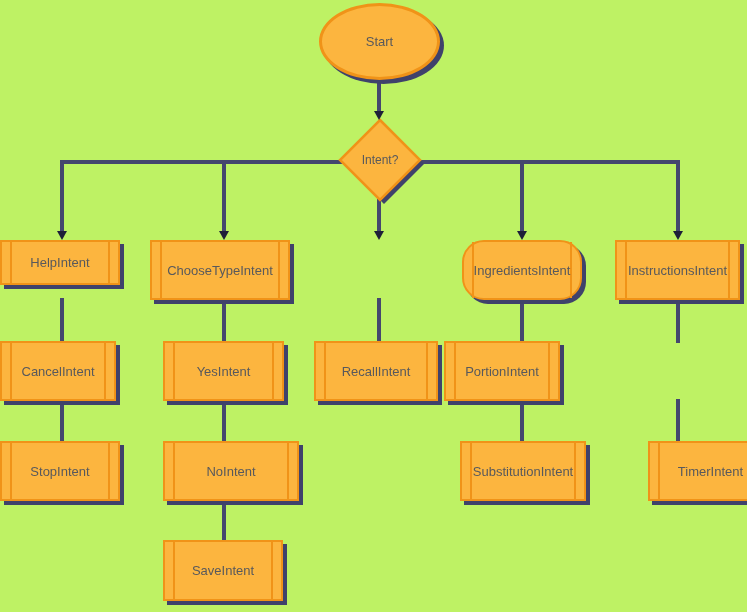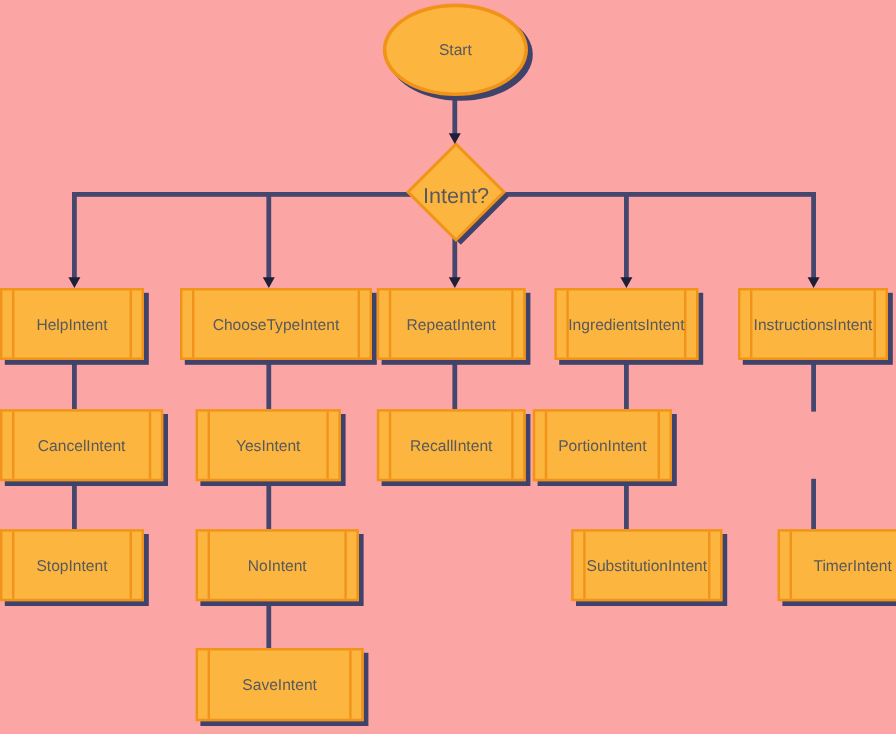--- a/index.html
+++ b/index.html
@@ -4,21 +4,21 @@
 <style>
   html, body {
     margin: 0;
     padding: 0;
     background: #ffffff;
   }
   .canvas {
     position: relative;
     width: 747px;
     height: 612px;
-    background: #fca5a5;
+    background: #bef264;
     overflow: hidden;
     font-family: "Liberation Sans", sans-serif;
     text-decoration: underline;
   }
   
   .edge {
     position: absolute;
     background: #45476E;
     z-index: 1;
   }
@@ -63,41 +63,41 @@
     box-shadow: 4px 4px 0 #3F426B;
   }
   .diamond-svg { position: absolute; z-index: 2; }
   .diamond-label {
     position: absolute;
     z-index: 2;
     width: 90px;
     left: 335px; top: 153px;
     text-align: center;
     color: #58595C;
-    font-size: 18px;
+    font-size: 12px;
   }
   .lbl { position: relative; z-index: 1; padding: 0 2px; }
 
   
   #n-start        { left: 319px; top: 3px;   width: 121px; height: 77px; }
-  #n-help         { left: 0px;   top: 240px; width: 120px; height: 60px; }
-  #n-choosetype   { left: 150px; top: 240px; width: 160px; height: 60px; }
+  #n-help         { left: 0px;   top: 240px; width: 120px; height: 45px; }
+  #n-choosetype   { left: 150px; top: 240px; width: 140px; height: 60px; }
   #n-repeat       { left: 314px; top: 240px; width: 124px; height: 60px; }
-  #n-ingredients  { left: 462px; top: 240px; width: 120px; height: 60px; }
+  #n-ingredients  { left: 462px; top: 240px; width: 120px; height: 60px; border-radius: 22px; }
   #n-instructions { left: 615px; top: 240px; width: 125px; height: 60px; }
-  #n-cancel       { left: 0px;   top: 341px; width: 136px; height: 60px; }
+  #n-cancel       { left: 0px;   top: 341px; width: 116px; height: 60px; }
   #n-yes          { left: 163px; top: 341px; width: 121px; height: 60px; }
   #n-recall       { left: 314px; top: 341px; width: 124px; height: 60px; }
   #n-portion      { left: 444px; top: 341px; width: 116px; height: 60px; justify-content: center; }
   #n-nextstep     { left: 615px; top: 341px; width: 125px; height: 60px; }
   #n-stop         { left: 0px;   top: 441px; width: 120px; height: 60px; }
   #n-no           { left: 163px; top: 441px; width: 136px; height: 60px; }
-  #n-substitution { left: 460px; top: 441px; width: 126px; height: 60px; margin-left: 16px; }
+  #n-substitution { left: 460px; top: 441px; width: 126px; height: 60px; }
   #n-timer        { left: 615px; top: 441px; width: 125px; height: 60px; margin-left: 33px; }
-  #n-save         { left: 163px; top: 540px; width: 140px; height: 61px; }
+  #n-save         { left: 163px; top: 540px; width: 120px; height: 61px; }
   #d-intent       { left: 334px; top: 114px; }
 
   
   #e-start  { left: 377px; top: 79px;  width: 4px;   height: 33px; }
   #e-branch { left: 60px;  top: 160px; width: 620px; height: 4px;  }
   #e-d1     { left: 60px;  top: 160px; width: 4px;   height: 72px; }
   #e-d2     { left: 222px; top: 160px; width: 4px;   height: 72px; }
   #e-d3     { left: 377px; top: 195px; width: 4px;   height: 37px; }
   #e-d4     { left: 520px; top: 160px; width: 4px;   height: 72px; }
   #e-d5     { left: 676px; top: 160px; width: 4px;   height: 72px; }
@@ -158,23 +158,20 @@
     <polygon points="46,6 86,46 46,86 6,46" fill="#FCB53F" stroke="#F09318" stroke-width="2.5"></polygon>
   </svg>
   <div class="diamond-label">Intent?</div>
 
   <div class="shape process" id="n-help">
     <span class="lbl">HelpIntent</span>
   </div>
   <div class="shape process" id="n-choosetype">
     <span class="lbl">ChooseTypeIntent</span>
   </div>
-  <div class="shape process" id="n-repeat">
-    <span class="lbl">RepeatIntent</span>
-  </div>
   <div class="shape process" id="n-ingredients">
     <span class="lbl">IngredientsIntent</span>
   </div>
   <div class="shape process" id="n-instructions">
     <span class="lbl">InstructionsIntent</span>
   </div>
 
   <div class="shape process" id="n-cancel">
     <span class="lbl">CancelIntent</span>
   </div>

